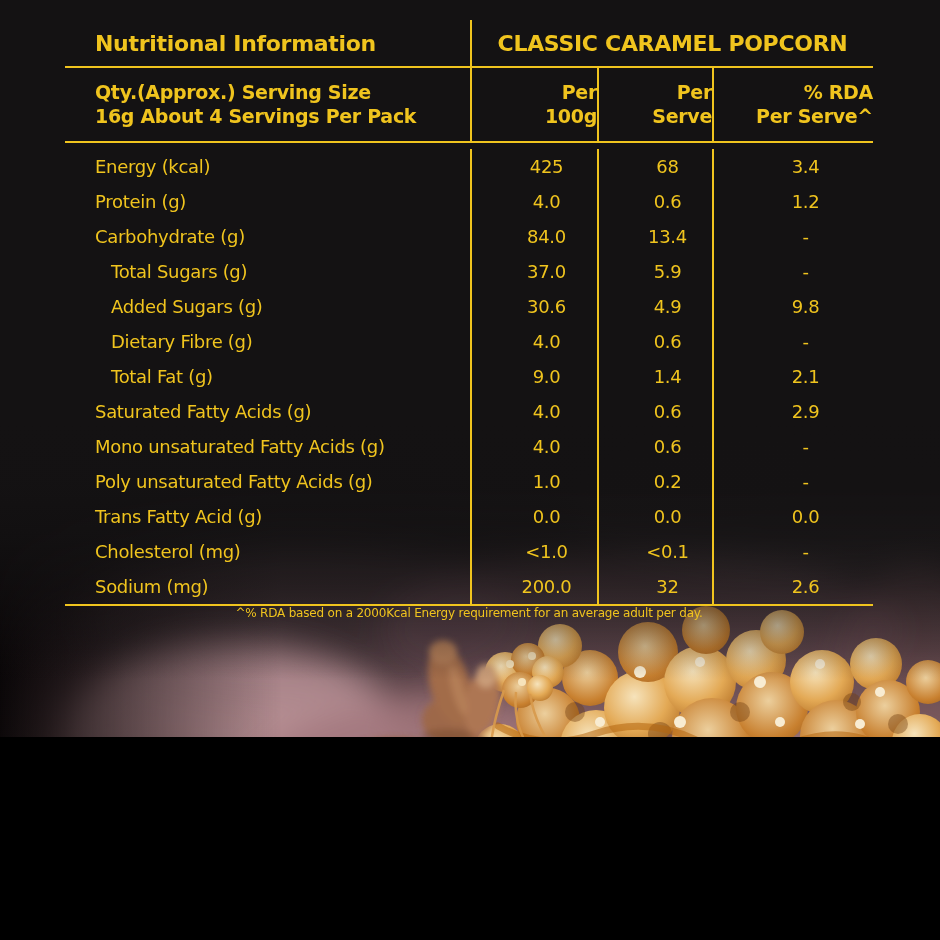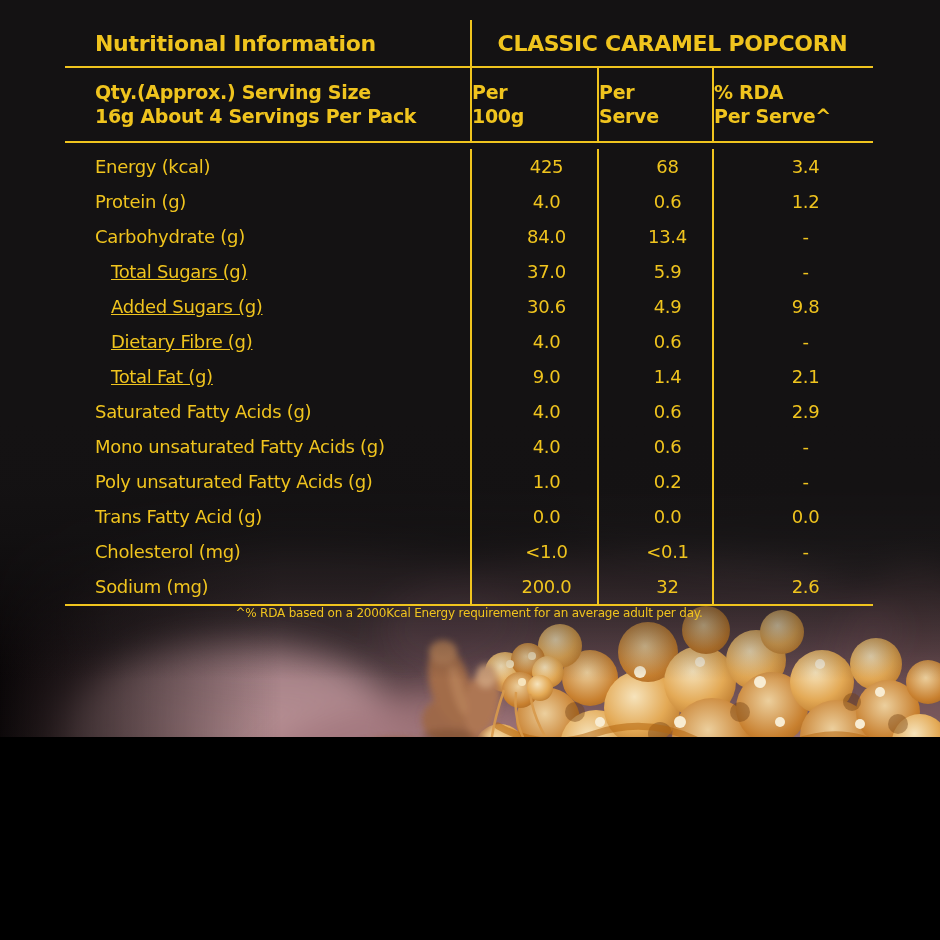--- a/index.html
+++ b/index.html
@@ -16,29 +16,29 @@
       #141213 0%, rgba(20,18,19,.98) 25%, rgba(20,18,19,.86) 45%,
       rgba(22,19,20,.52) 68%, rgba(22,19,20,0) 100%);
   }
   .ntable{position:absolute;left:65px;top:20px;width:808px;z-index:2;color:var(--accent-yellow,#f0c41e);}
   .trow{display:grid;}
   .title-row{grid-template-columns:405px 403px;height:46px;border-bottom:2px solid var(--accent-yellow);}
   .title-row .cellL{display:flex;align-items:center;padding-left:30px;font-size:22px;font-weight:bold;letter-spacing:-.3px;}
   .title-row .cellR{display:flex;align-items:center;justify-content:center;border-left:2px solid var(--accent-yellow);
     font-size:22px;font-weight:bold;letter-spacing:-.3px;}
   .header-row{grid-template-columns:405px 127px 115px 161px;height:73px;border-bottom:2px solid var(--accent-yellow);}
-  .header-row .hcell{display:flex;flex-direction:column;justify-content:center;align-items:flex-start;text-align:center;
+  .header-row .hcell{display:flex;flex-direction:column;justify-content:center;align-items:flex-end;text-align:center;
     font-size:19px;font-weight:bold;line-height:1.22;letter-spacing:-.3px;}
   .header-row .hcell.qty{align-items:flex-start;text-align:right;padding-left:30px;}
   .header-row .hcell:nth-child(n+2){border-left:2px solid var(--accent-yellow);}
   #rows{border-bottom:2px solid var(--accent-yellow);margin-top:6px;}
   .data-row{display:grid;grid-template-columns:405px 127px 115px 161px;height:35px;}
   .data-row .cell{display:flex;align-items:center;font-size:18px;letter-spacing:-.3px;padding-left:24px;}
   .data-row .cell.lab{padding-left:30px;}
-  .data-row .cell.lab.indent{padding-left:46px;text-decoration:underline;}
+  .data-row .cell.lab.indent{padding-left:46px;}
   .data-row .cell.val{justify-content:center;border-left:2px solid var(--accent-yellow);}
   .footnote{
     position:absolute;left:65px;top:606px;width:808px;z-index:2;text-align:center;
     color:var(--accent-yellow,#f0c41e);font-size:12px;letter-spacing:-.2px;
   }
 </style>
 </head>
 <body>
 
 <div class="stage">

